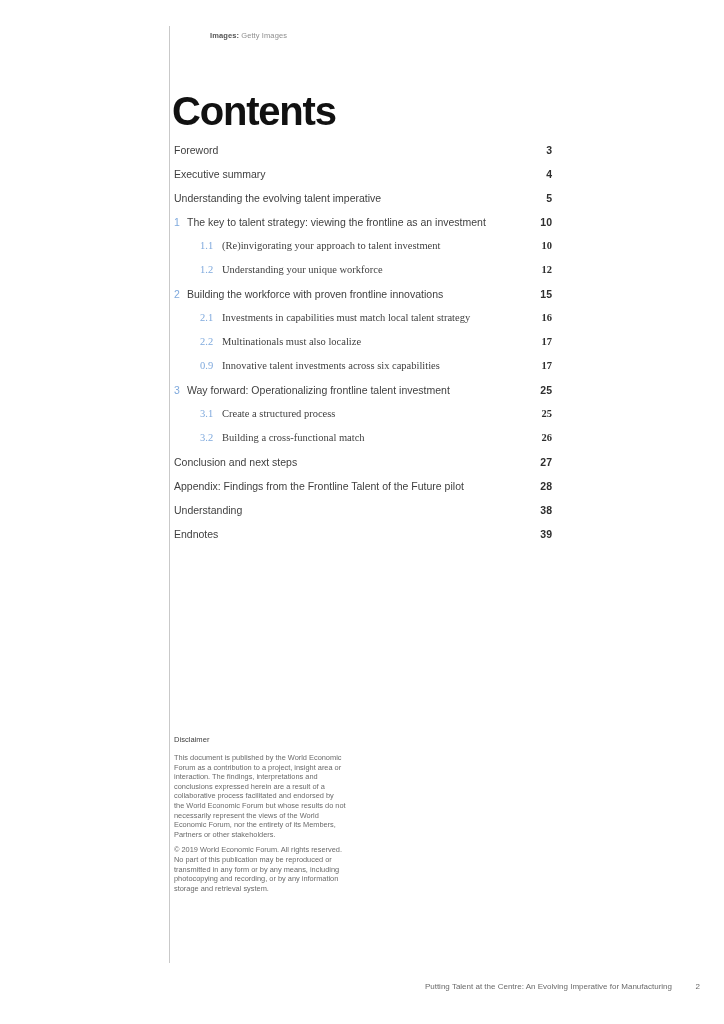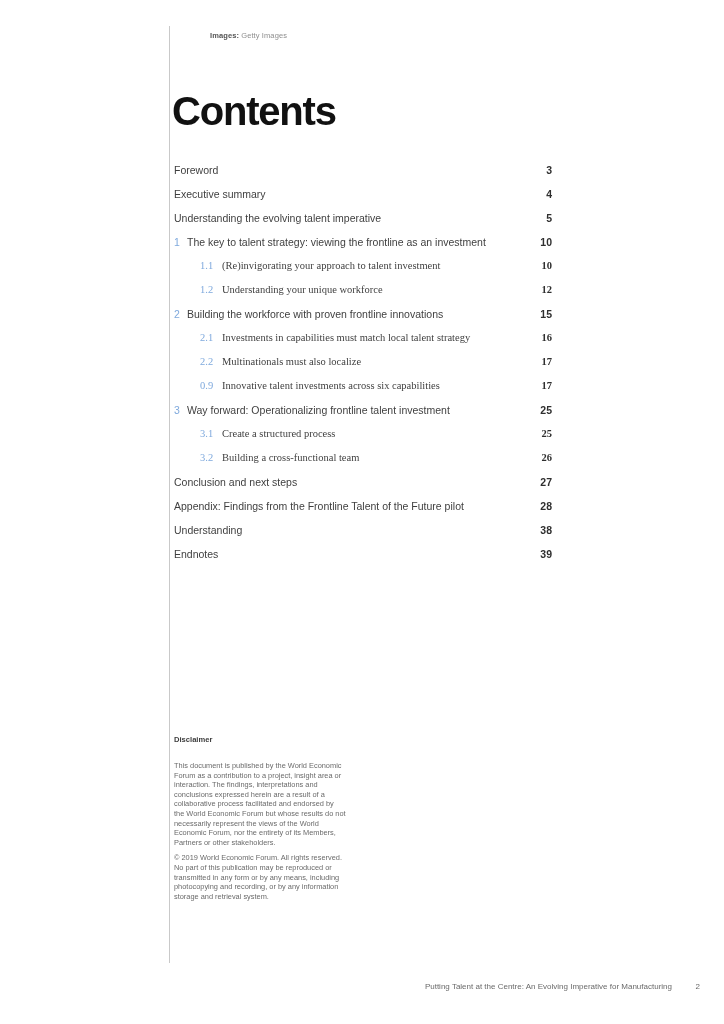--- a/index.html
+++ b/index.html
@@ -57,21 +57,20 @@
     letter-spacing: -1.2px;
     color: #111111;
   }
 
   
   .toc {
     position: absolute;
     left: 174px;
     top: 143px;
     width: 378px;
-    margin-top: 20px;
   }
   .toc-row {
     position: relative;
     height: 24px;
     display: flex;
     align-items: flex-start;
     font-size: 10.5px;
     line-height: 14px;
     color: #3f3f3f;
     white-space: nowrap;
@@ -112,25 +111,25 @@
   .disclaimer {
     position: absolute;
     left: 174px;
     top: 735px;
     width: 172px;
     font-size: 7.4px;
     line-height: 9.6px;
     color: #6a6a6a;
   }
   .disclaimer-title {
-    font-weight: 700;
+    font-weight: 400;
     color: #3d3d3d;
     font-size: 7.6px;
     line-height: 10px;
-    margin-bottom: 16px;
+    margin-bottom: 8px;
   }
   .disclaimer-para {
     margin: 0;
   }
   .disclaimer-para + .disclaimer-para {
     margin-top: 6px;
   }
 
   
   .footer {
@@ -227,21 +226,21 @@
         <span class="toc-label">Way forward: Operationalizing frontline talent investment</span>
         <span class="toc-page">25</span>
       </div>
       <div class="toc-row lvl2">
         <span class="toc-num">3.1</span>
         <span class="toc-label">Create a structured process</span>
         <span class="toc-page">25</span>
       </div>
       <div class="toc-row lvl2">
         <span class="toc-num">3.2</span>
-        <span class="toc-label">Building a cross-functional team</span>
+        <span class="toc-label">Building a cross-functional match</span>
         <span class="toc-page">26</span>
       </div>
       <div class="toc-row lvl0">
         <span class="toc-label">Conclusion and next steps</span>
         <span class="toc-page">27</span>
       </div>
       <div class="toc-row lvl0">
         <span class="toc-label">Appendix: Findings from the Frontline Talent of the Future pilot</span>
         <span class="toc-page">28</span>
       </div>

